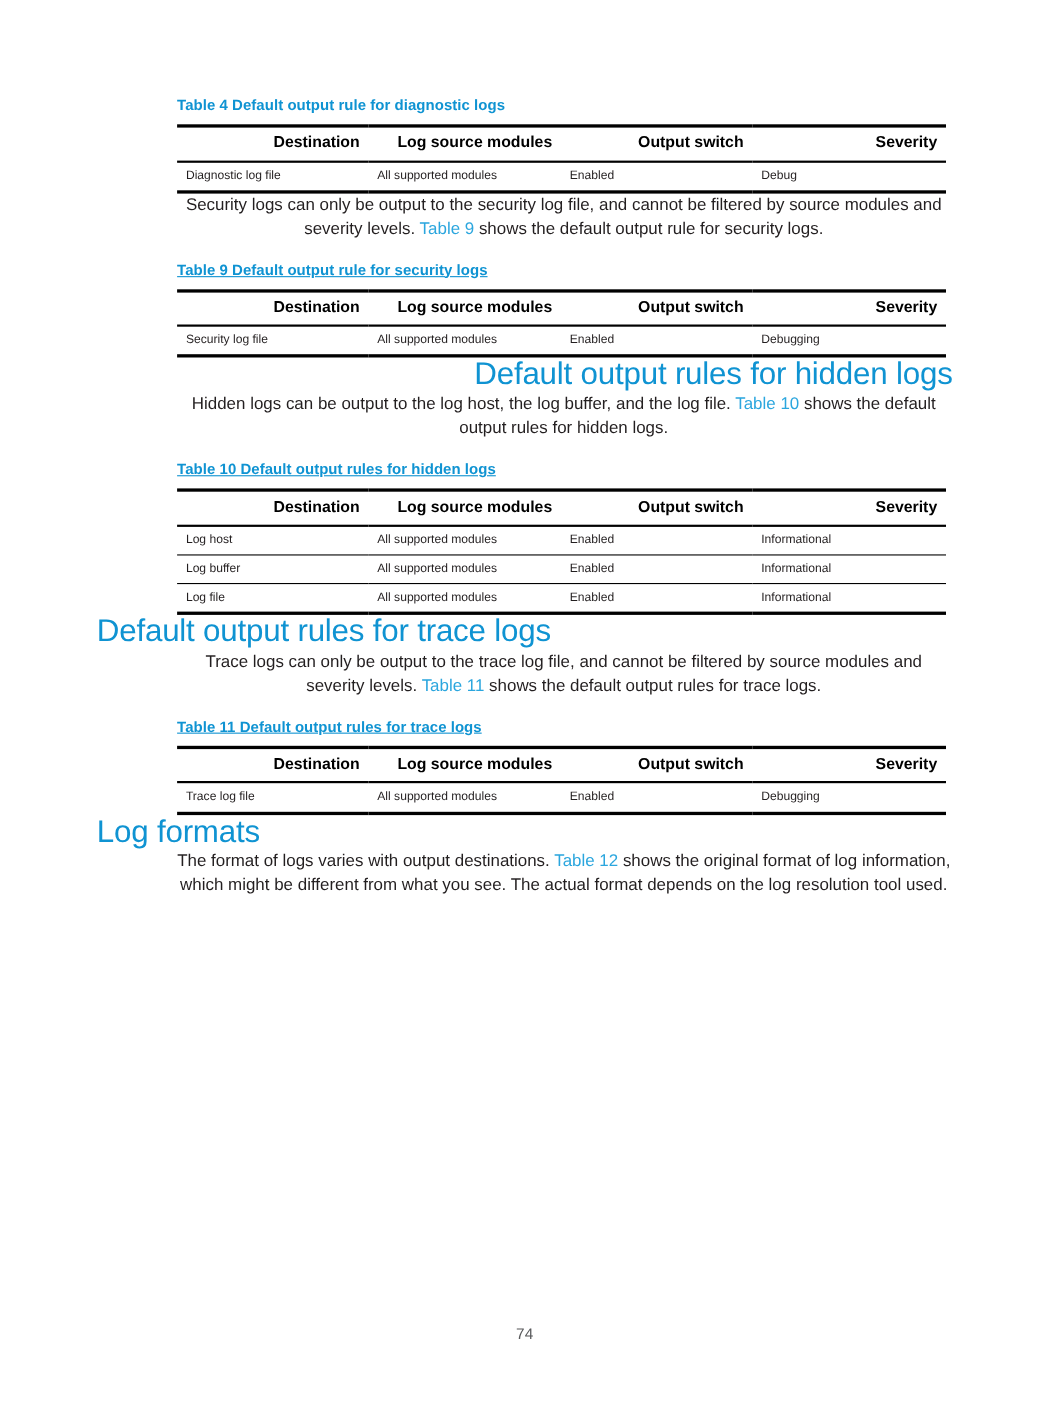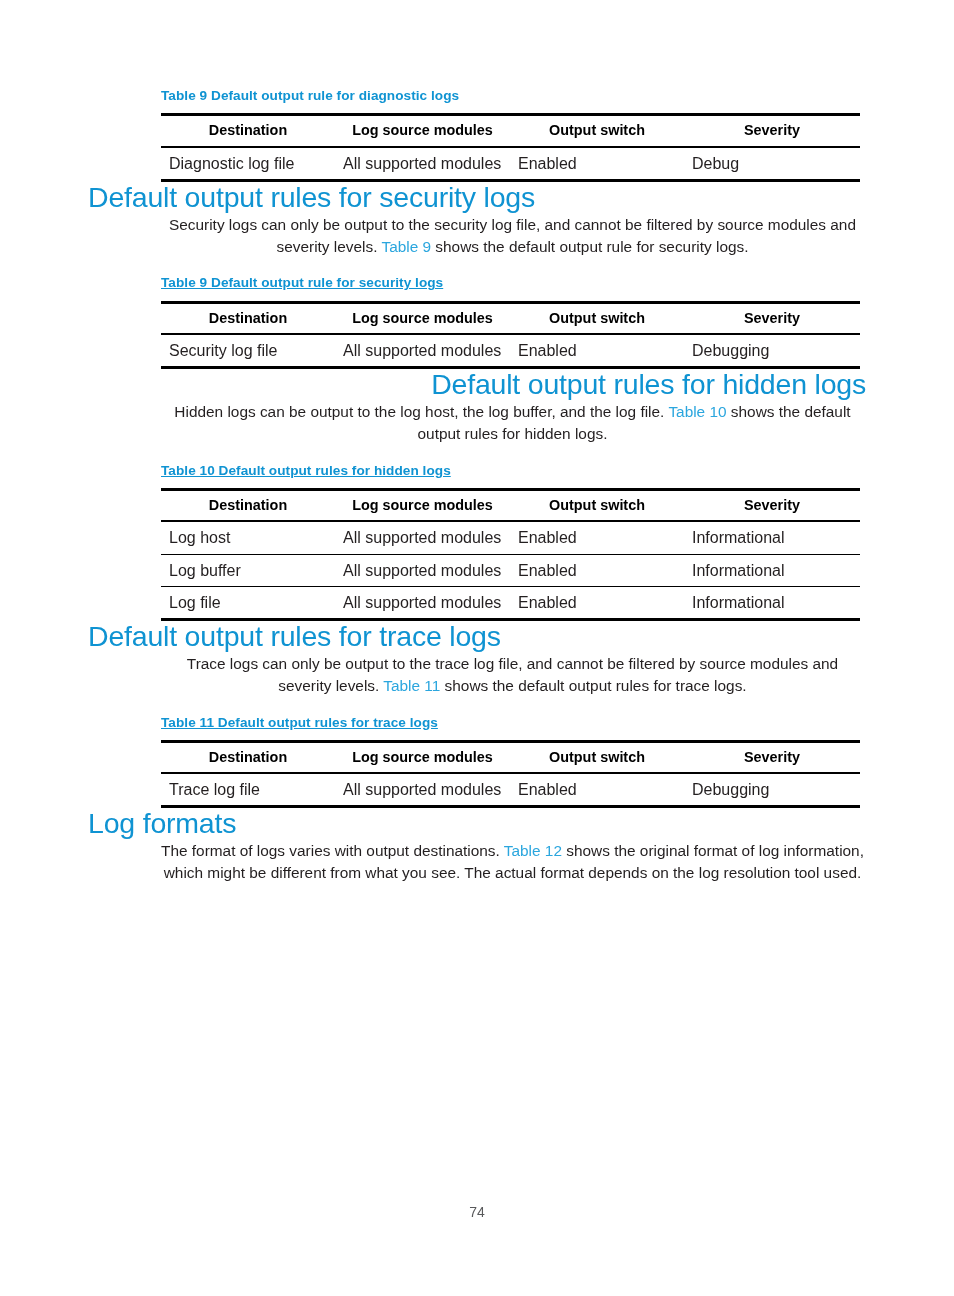--- a/index.html
+++ b/index.html
@@ -88,35 +88,35 @@
     border-collapse: collapse;
     table-layout: fixed;
     font-size: 14.2px;
   }
   table.doc-table col.c1 { width: 174px; }
   table.doc-table col.c2 { width: 175px; }
   table.doc-table col.c3 { width: 174px; }
   table.doc-table col.c4 { width: 176px; }
 
   table.doc-table thead th {
-    text-align: center;
+    text-align: right;
     font-weight: bold;
     font-size: 14.4px;
     color: #000000;
     padding: 6px 8px 6px 8px;
     border-top: 3px solid #000000;
     border-bottom: 2px solid #000000;
     line-height: 1.2;
     vertical-align: bottom;
   }
 
   table.doc-table tbody td {
     text-align: left;
     font-weight: 400;
-    font-size: 16px;
+    font-size: 11px;
     color: #231f20;
     padding: 6px 8px 6px 8px;
     border-bottom: 1px solid #000000;
     line-height: 1.2;
     vertical-align: middle;
     margin-top: 40px;
   }
 
   table.doc-table tbody tr:last-child td {
     border-bottom: 3px solid #000000;
@@ -133,21 +133,21 @@
     color: #58595b;
     font-family: "Liberation Sans", sans-serif;
   }
 </style>
 </head>
 <body>
 
 <div class="page">
   <div class="content">
 
-    <div class="table-caption cap-top">Table 9 Default output rule for diagnostic logs</div>
+    <div class="table-caption cap-top">Table 4 Default output rule for diagnostic logs</div>
     <table class="doc-table">
       <colgroup>
           <col class="c1">
           <col class="c2">
           <col class="c3">
           <col class="c4">
         </colgroup>
       <thead>
         <tr>
           <th>Destination</th>
@@ -159,21 +159,20 @@
       <tbody>
         <tr>
           <td>Diagnostic log file</td>
           <td>All supported modules</td>
           <td>Enabled</td>
           <td>Debug</td>
         </tr>
       </tbody>
     </table>
 
-    <h1 class="section-heading h-security">Default output rules for security logs</h1>
     <p class="body-text p-after-heading"><span>Security logs can only be output to the security log file, and cannot be filtered by source modules and severity levels. </span><a class="xref" href="#">Table 9</a><span> shows the default output rule for security logs.</span></p>
 
     <div class="table-caption cap-after-para">Table 9 Default output rule for security logs</div>
     <table class="doc-table">
       <colgroup>
           <col class="c1">
           <col class="c2">
           <col class="c3">
           <col class="c4">
         </colgroup>

